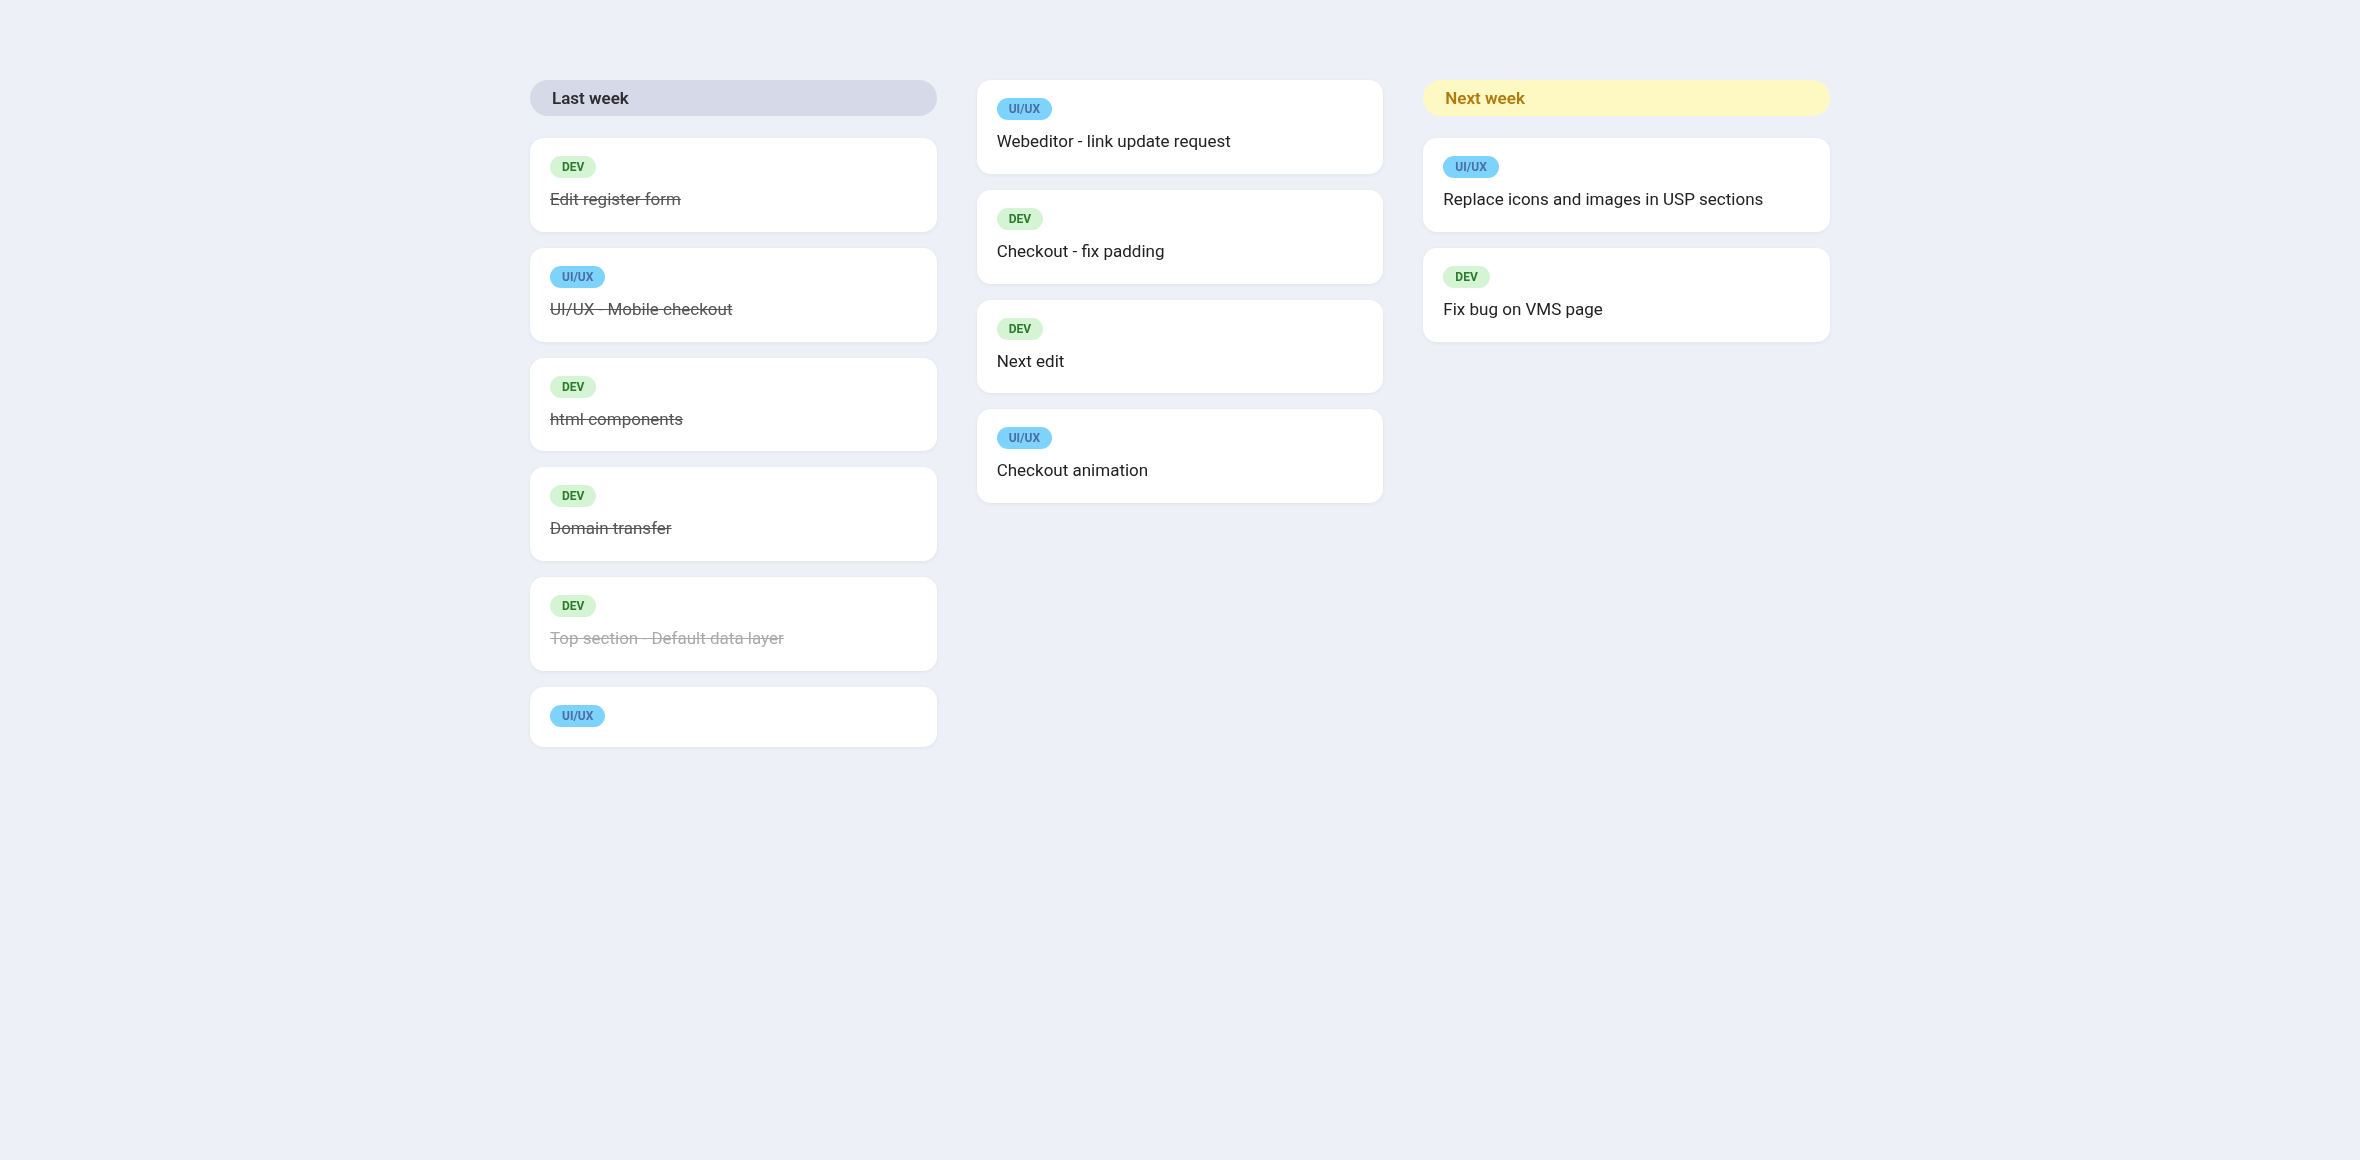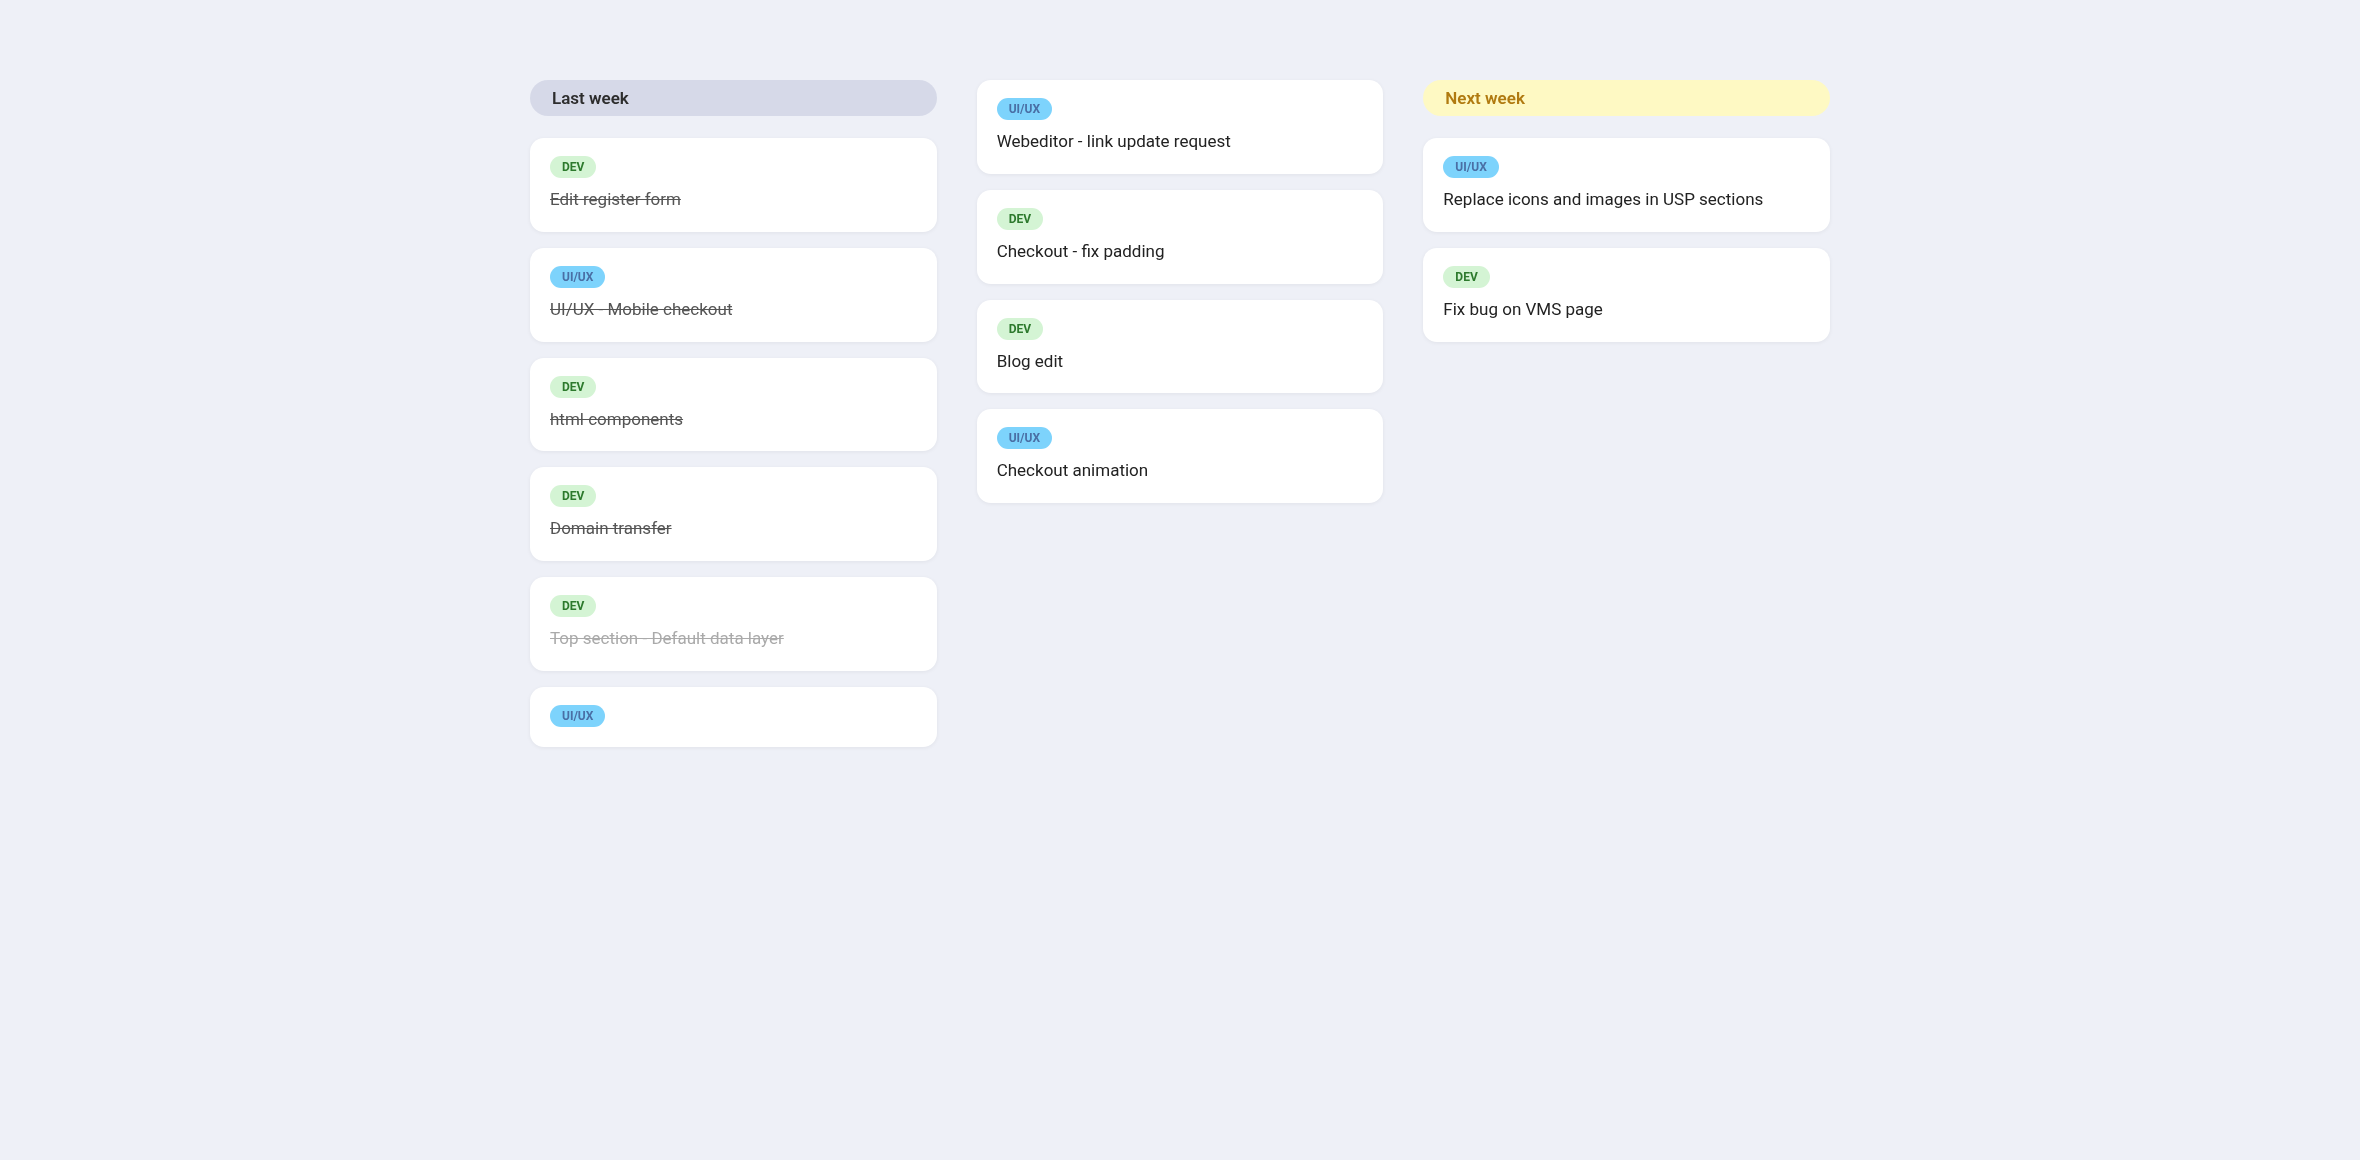--- a/index.html
+++ b/index.html
@@ -137,21 +137,21 @@
       <div class="card">
         <span class="tag uiux">UI/UX</span>
         <div class="card-title">Webeditor - link update request</div>
       </div>
       <div class="card">
         <span class="tag dev">DEV</span>
         <div class="card-title">Checkout - fix padding</div>
       </div>
       <div class="card">
         <span class="tag dev">DEV</span>
-        <div class="card-title">Blog edit</div>
+        <div class="card-title">Next edit</div>
       </div>
       <div class="card">
         <span class="tag uiux">UI/UX</span>
         <div class="card-title">Checkout animation</div>
       </div>
     </div>
     <div class="column">
       <div class="column-header next-week">Next week</div>
       <div class="card">
         <span class="tag uiux">UI/UX</span>

